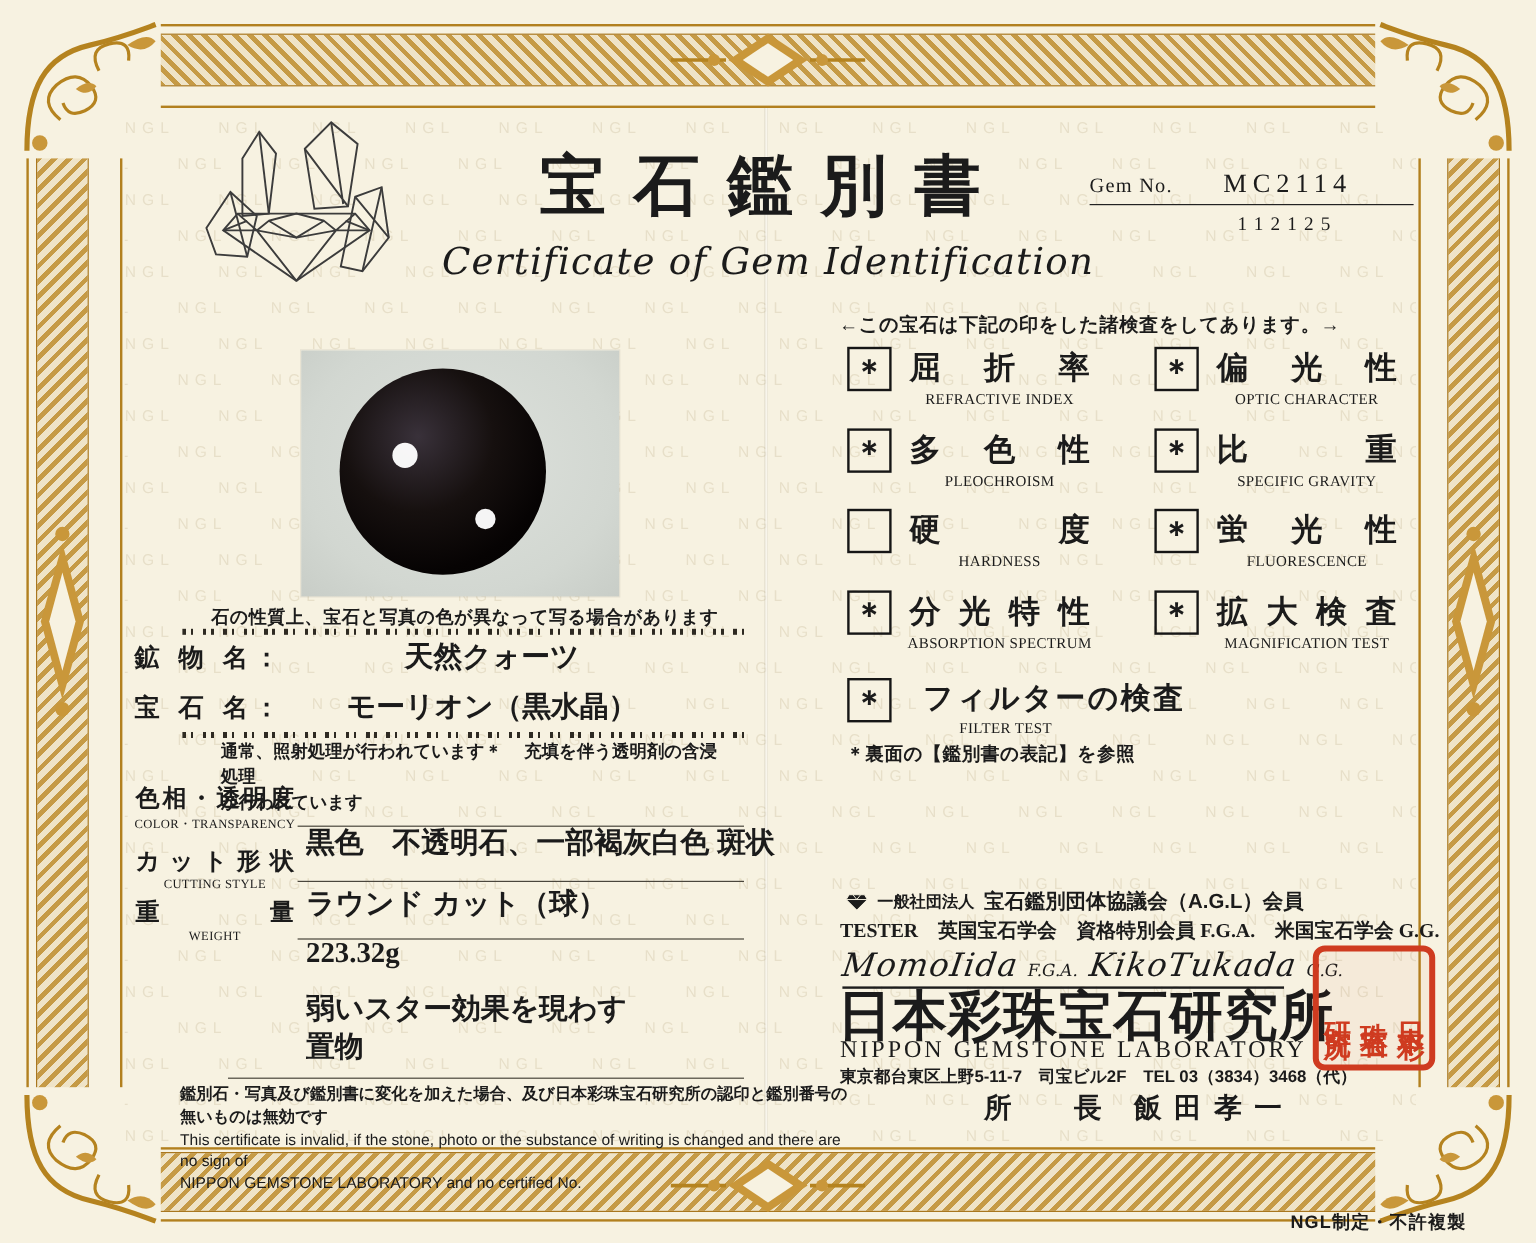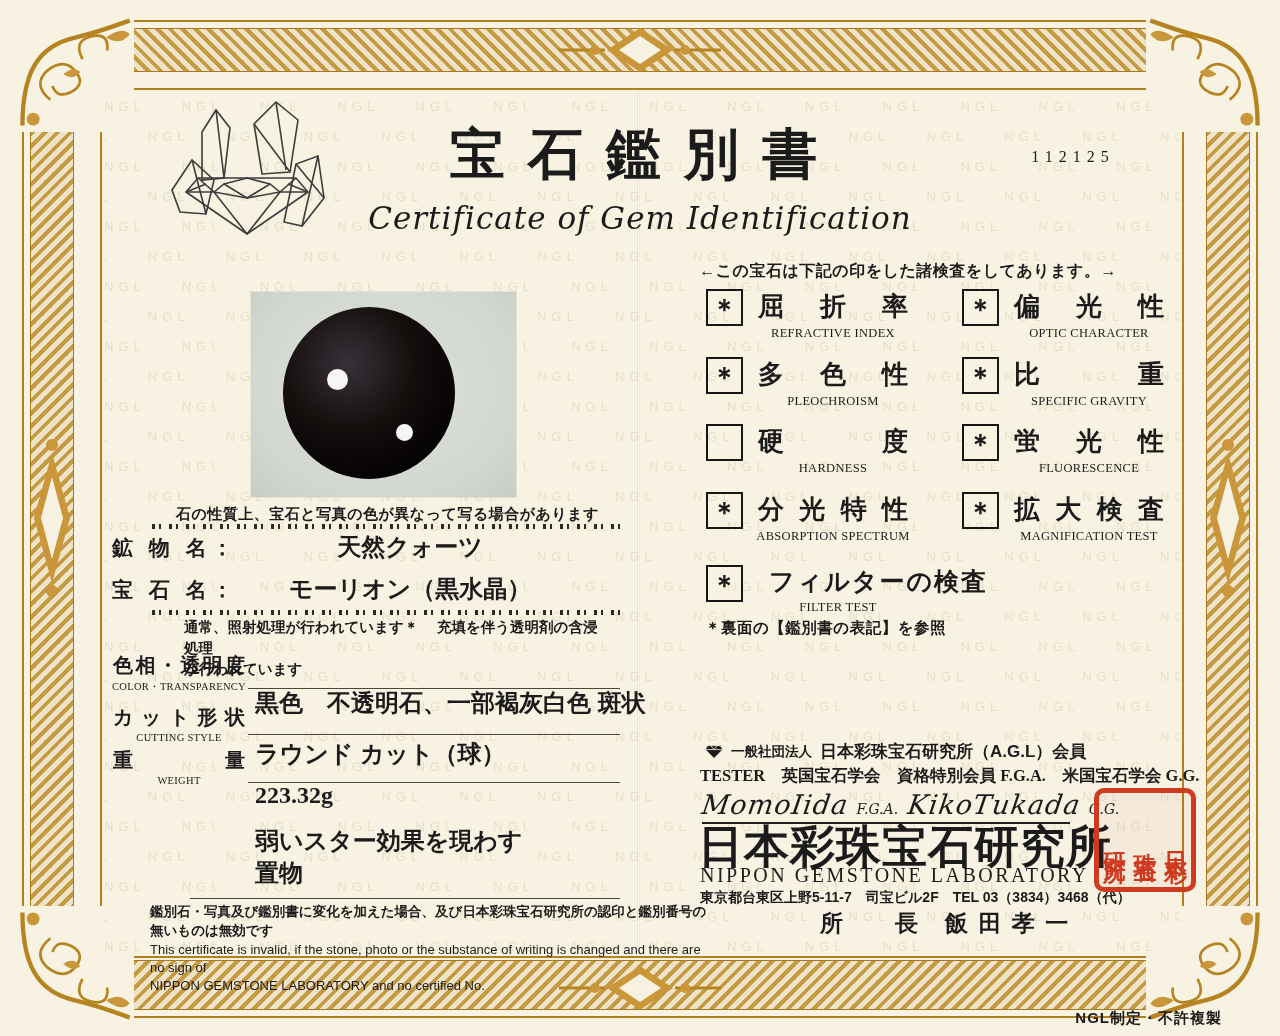--- a/index.html
+++ b/index.html
@@ -241,20 +241,24 @@
       <path d="M40 84 L56 98 L89 140 M138 84 L122 98 L89 140 M28 98 L56 98 L89 104 L122 98 L150 98"></path>
       <path d="M56 98 L66 90 L89 104 L112 90 L122 98 M66 90 L89 84 L112 90"></path>
       <path d="M28 98 L48 90 M150 98 L130 90"></path>
     </svg>
   </div>
 
   <div class="title-jp">宝石鑑別書</div>
   <div class="title-en">Certificate of Gem Identification</div>
 
   <div class="gemno">
+    <div class="gemno-row">
+      <span class="gemno-label">Gem No.</span>
+      <span class="gemno-val">MC2114</span>
+    </div>
     <div class="gemno-sub">112125</div>
   </div>
 
   <div class="photo">
     <div class="sphere">
       <div class="hl hl1"></div>
       <div class="hl hl2"></div>
     </div>
   </div>
   <div class="photo-caption">石の性質上、宝石と写真の色が異なって写る場合があります</div>
@@ -365,21 +369,21 @@
   </div>
 
   <div class="tests-footnote">＊裏面の【鑑別書の表記】を参照</div>
 
   <div class="agl">
     <svg class="gem-ic" viewBox="0 0 24 20">
       <path d="M4 2 h16 l3 5 -11 11 L1 7 Z" fill="#1b1b1b"></path>
       <path d="M4 2 h16 l3 5 H1 Z M8 2 l4 5 4 -5 M1 7 l11 11 11 -11" fill="none" stroke="#f7f2e1" stroke-width="1"></path>
     </svg>
     <span class="p1">一般社団法人</span>
-    <span class="p2">日本彩珠宝石研究所（A.G.L）会員</span>
+    <span class="p2">宝石鑑別団体協議会（A.G.L）会員</span>
   </div>
   <div class="tester">TESTER　英国宝石学会　資格特別会員 F.G.A.　米国宝石学会 G.G.</div>
 
   <div class="sig-row">
     <span class="sig">MomoIida</span>
     <span class="sig-title">F.G.A.</span>
     <span class="sig">KikoTukada</span>
     <span class="sig-title">G.G.</span>
   </div>
 

